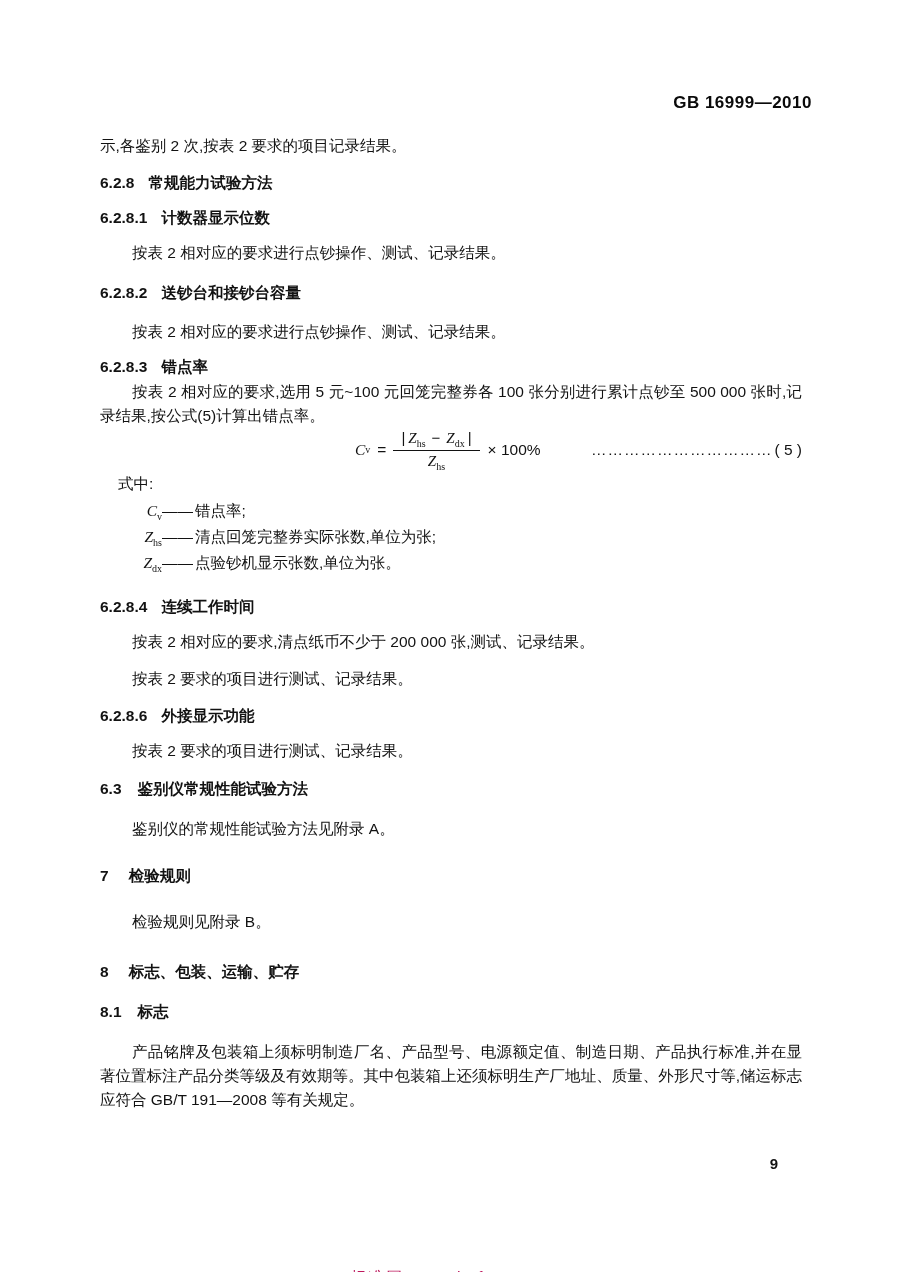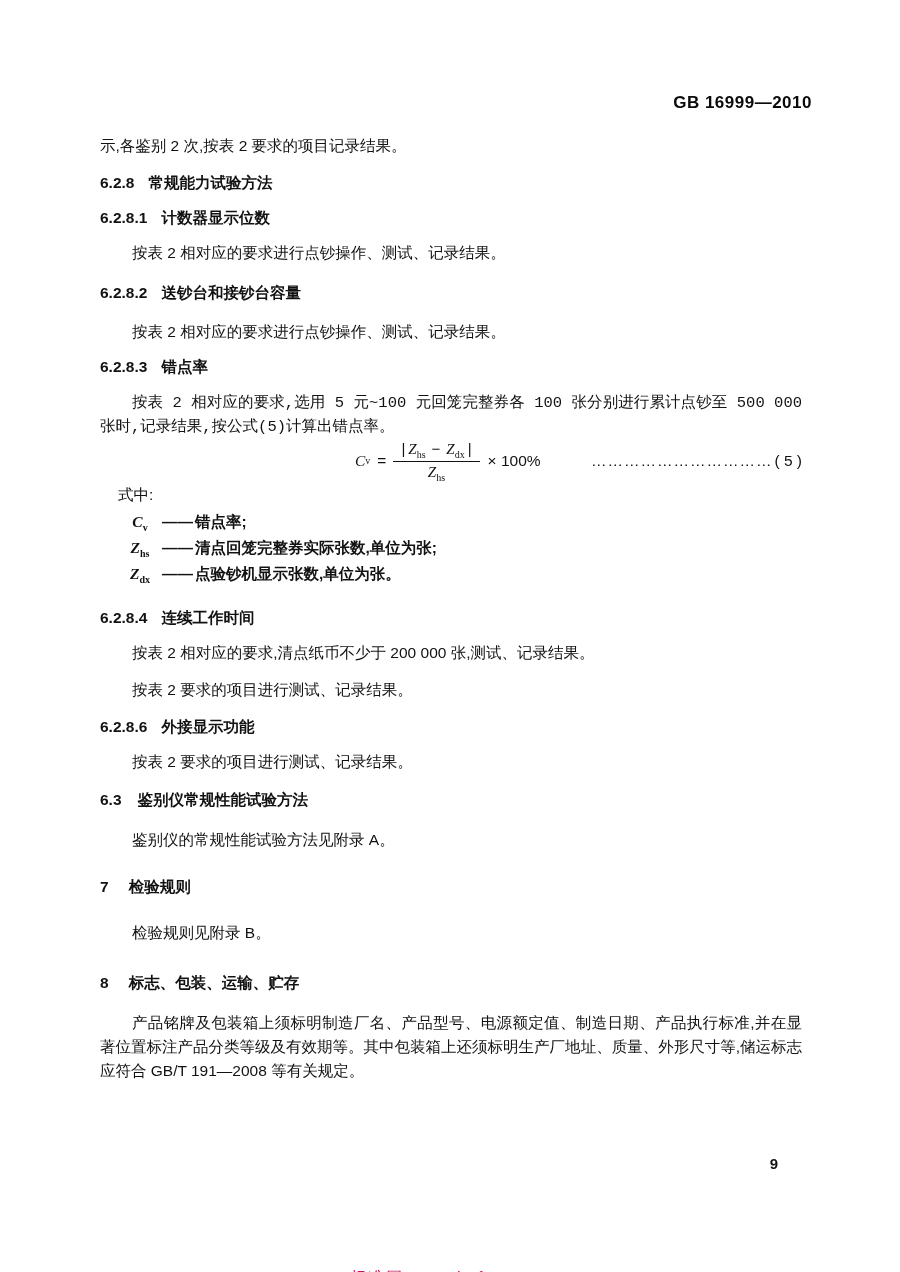--- a/index.html
+++ b/index.html
@@ -36,30 +36,30 @@
   .f-den{padding-top:1px;line-height:17px;white-space:nowrap;}
   .f-bar{margin:0 3px;}
   .f-minus{margin:0 6px;}
   .f-times{margin-left:8px;white-space:nowrap;}
   .f-tail{margin-left:auto;display:inline-flex;align-items:center;white-space:nowrap;}
   .f-dots{letter-spacing:1px;}
   .f-label{margin-left:2px;}
   
   .where-intro{padding-left:18px;margin-top:3px;text-indent:0;}
   .def-list{margin-top:2px;}
-  .def-line{display:flex;line-height:26px;text-align:center;font-weight:bold;}
+  .def-line{display:flex;line-height:26px;text-align:right;}
   .def-line .sym{flex:0 0 44px;padding-left:18px;white-space:nowrap;}
   .def-line .dash{margin-right:2px;}
   .page-number{position:absolute;top:1155px;right:122px;font-size:15px;font-weight:bold;}
   .watermark{
     position:absolute;top:1268px;left:0;width:100%;text-align:center;
     color:#be185d;font-size:16px;letter-spacing:2px;
   }
   
-  .mt11{margin-top:11px;} .mt12{margin-top:12px;font-family:Liberation Mono, monospace;} .mt13{margin-top:13px;}
+  .mt11{margin-top:11px;} .mt12{margin-top:1px;} .mt13{margin-top:13px;}
   .mt14{margin-top:14px;text-align:right;} .mt15{margin-top:15px;} .mt16{margin-top:16px;}
   .mt9{margin-top:19px;} .mt22{margin-top:22px;} .mt23{margin-top:23px;}
   .mt26{margin-top:26px;}
 </style>
 </head>
 <body>
 
 <div class="page">
 
   <div class="header-code">GB 16999—2010</div>
@@ -156,20 +156,24 @@
       <span class="num gap20">7</span>
       <span>检验规则</span>
     </div>
     <p class="para mt22">检验规则见附录 B。</p>
 
     <div class="heading mt26">
       <span class="num gap20">8</span>
       <span>标志、包装、运输、贮存</span>
     </div>
 
+    <div class="heading mt16">
+      <span class="num gap16">8.1</span>
+      <span>标志</span>
+    </div>
     <p class="para mt16">产品铭牌及包装箱上须标明制造厂名、产品型号、电源额定值、制造日期、产品执行标准,并在显著位置标注产品分类等级及有效期等。其中包装箱上还须标明生产厂地址、质量、外形尺寸等,储运标志应符合 GB/T 191—2008 等有关规定。</p>
 
   </div>
 
   <div class="page-number">9</div>
 
   <div class="watermark">标准网 www.bzfxw.com</div>
 
 </div>
 

